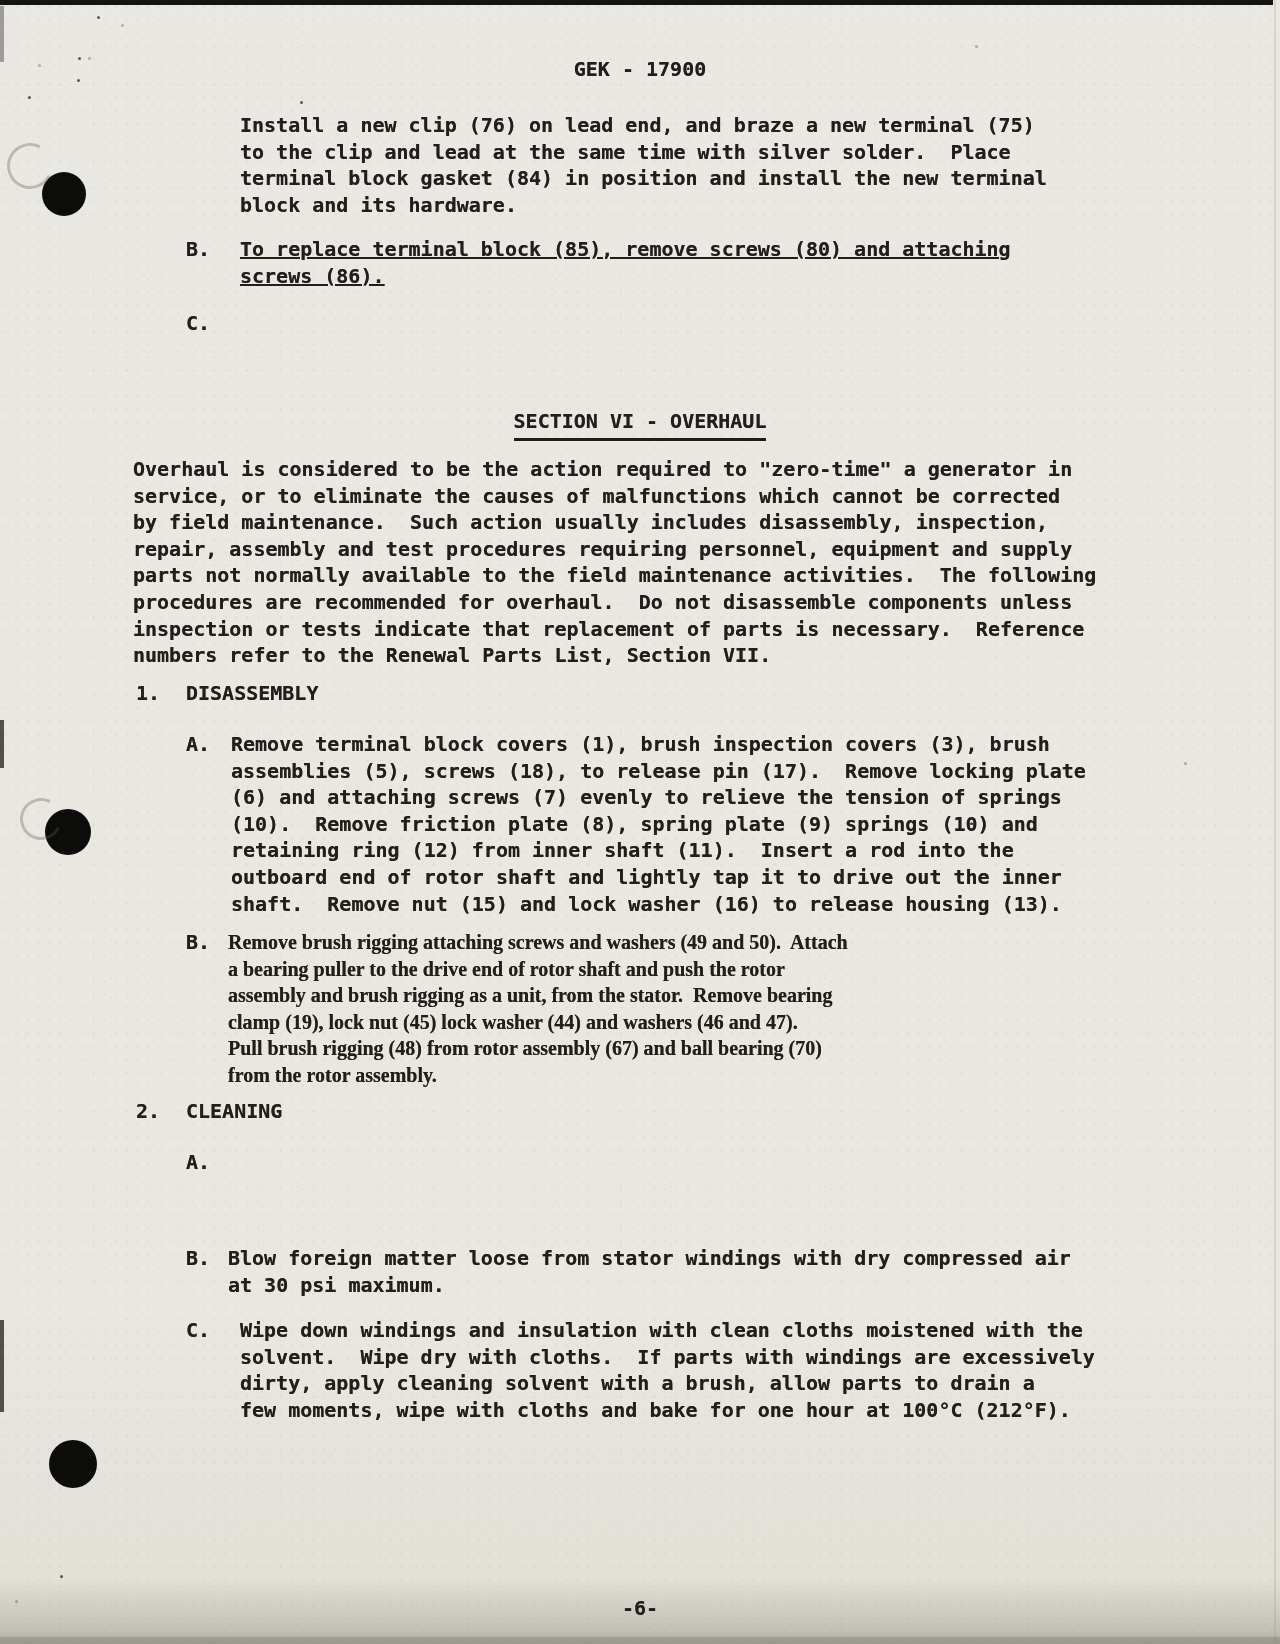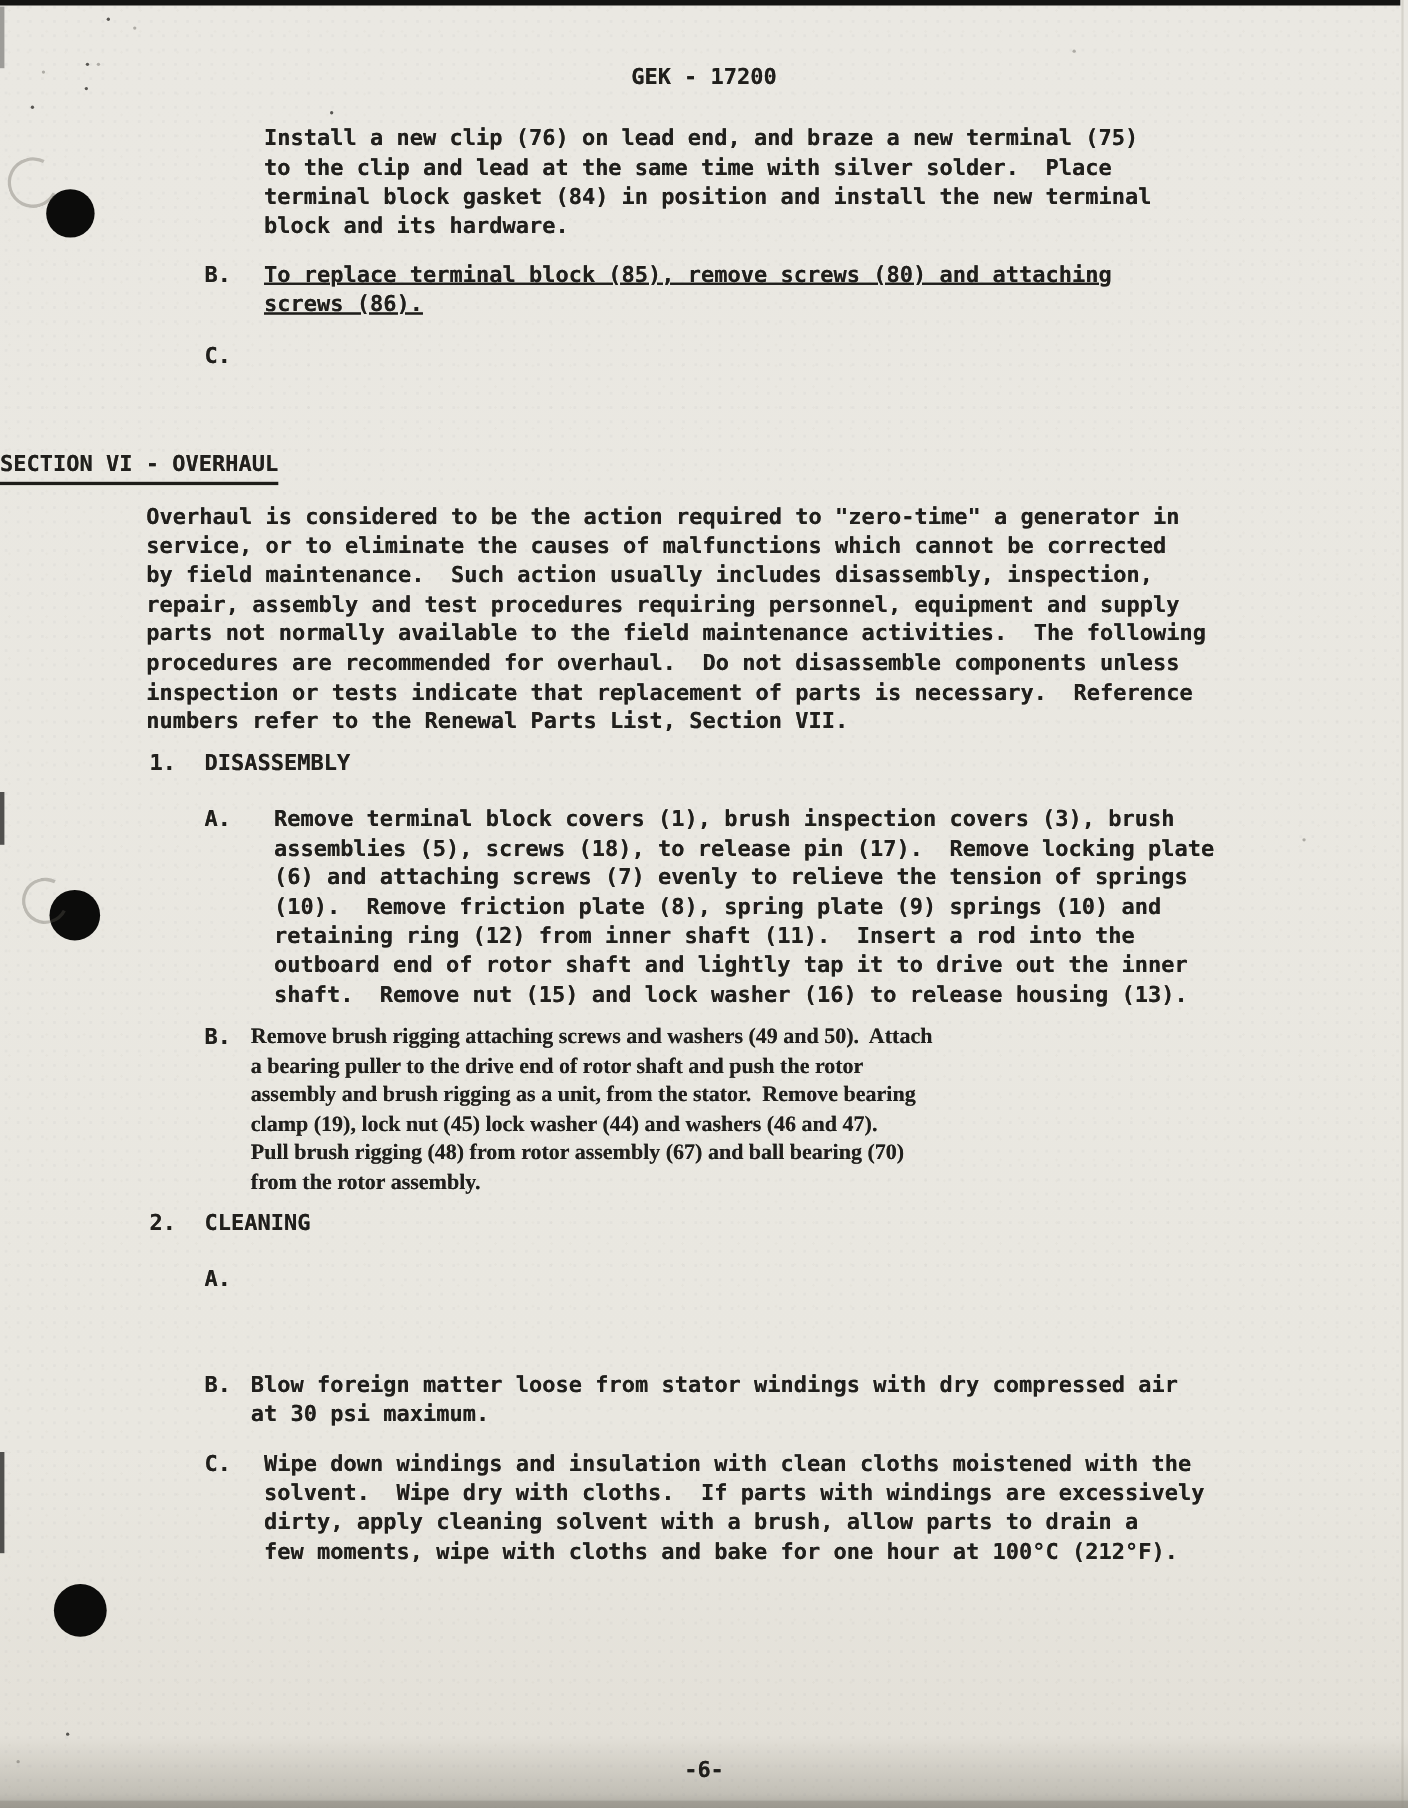--- a/index.html
+++ b/index.html
@@ -15,21 +15,21 @@
     background-size:11px 13px,17px 19px,100% 100%;
     font-family:"DejaVu Sans Mono","Liberation Mono",monospace;
     font-weight:700;
     font-size:20px;
     line-height:26.6px;
     color:#201f1c;
     overflow:hidden;
   }
   .txt{position:absolute;white-space:pre;text-shadow:0 0 0.5px rgba(32,31,28,0.75);}
   .centered{left:0;right:0;text-align:center;}
-  .section-title-wrap{position:absolute;left:0;right:0;}
+  .section-title-wrap{position:absolute;left:0;right:0;text-align:center;}
   .section-title{display:inline-block;border-bottom:3px solid #1e1d1a;padding-bottom:3px;
     text-shadow:0 0 0.5px rgba(32,31,28,0.75);}
   .top-bar{position:absolute;left:0;top:0;width:1273px;height:5px;background:#141413;}
   .hole{position:absolute;background:#0c0c0b;border-radius:50%;}
   .ghost-ring{position:absolute;border:3px solid rgba(95,92,84,0.33);border-radius:50%;
     border-right-color:transparent;transform:rotate(-18deg);}
   .edge-mark{position:absolute;left:0;width:4px;background:rgba(30,30,28,0.75);}
   .speck{position:absolute;width:3px;height:3px;border-radius:50%;background:rgba(25,24,22,0.7);}
   .speck.light{background:rgba(60,58,52,0.35);}
   .bottom-edge{position:absolute;left:0;bottom:0;width:100%;height:7px;background:rgba(138,134,125,0.45);}
@@ -61,21 +61,21 @@
   <div class="speck light" style="left:88px;top:57px;"></div>
   <div class="speck light" style="left:38px;top:64px;"></div>
   <div class="speck" style="left:77px;top:79px;"></div>
   <div class="speck" style="left:28px;top:96px;"></div>
   <div class="speck" style="left:300px;top:101px;"></div>
   <div class="speck light" style="left:975px;top:45px;"></div>
   <div class="speck" style="left:60px;top:1575px;"></div>
   <div class="speck light" style="left:15px;top:1600px;"></div>
   <div class="speck light" style="left:1184px;top:762px;"></div>
 
-  <div class="txt centered" style="top:56px;">GEK - 17200</div>
+  <div class="txt centered" style="top:56px;">GEK - 17900</div>
 
   <div class="txt" style="left:240px;top:112px;">Install a new clip (76) on lead end, and braze a new terminal (75)
 to the clip and lead at the same time with silver solder.  Place
 terminal block gasket (84) in position and install the new terminal
 block and its hardware.</div>
 
   <div class="txt" style="left:186px;top:236px;">B.</div>
   <div class="txt" style="left:240px;top:236px;text-decoration:underline;">To replace terminal block (85), remove screws (80) and attaching
 screws (86).</div>
 
@@ -91,21 +91,21 @@
 repair, assembly and test procedures requiring personnel, equipment and supply
 parts not normally available to the field maintenance activities.  The following
 procedures are recommended for overhaul.  Do not disassemble components unless
 inspection or tests indicate that replacement of parts is necessary.  Reference
 numbers refer to the Renewal Parts List, Section VII.</div>
 
   <div class="txt" style="left:136px;top:680px;">1.</div>
   <div class="txt" style="left:186px;top:680px;">DISASSEMBLY</div>
 
   <div class="txt" style="left:186px;top:731px;">A.</div>
-  <div class="txt" style="left:249px;top:731px;">Remove terminal block covers (1), brush inspection covers (3), brush
+  <div class="txt" style="left:231px;top:731px;">Remove terminal block covers (1), brush inspection covers (3), brush
 assemblies (5), screws (18), to release pin (17).  Remove locking plate
 (6) and attaching screws (7) evenly to relieve the tension of springs
 (10).  Remove friction plate (8), spring plate (9) springs (10) and
 retaining ring (12) from inner shaft (11).  Insert a rod into the
 outboard end of rotor shaft and lightly tap it to drive out the inner
 shaft.  Remove nut (15) and lock washer (16) to release housing (13).</div>
 
   <div class="txt" style="left:186px;top:929px;">B.</div>
   <div class="txt" style="left:228px;top:929px;font-family:Liberation Serif, serif;">Remove brush rigging attaching screws and washers (49 and 50).  Attach
 a bearing puller to the drive end of rotor shaft and push the rotor

